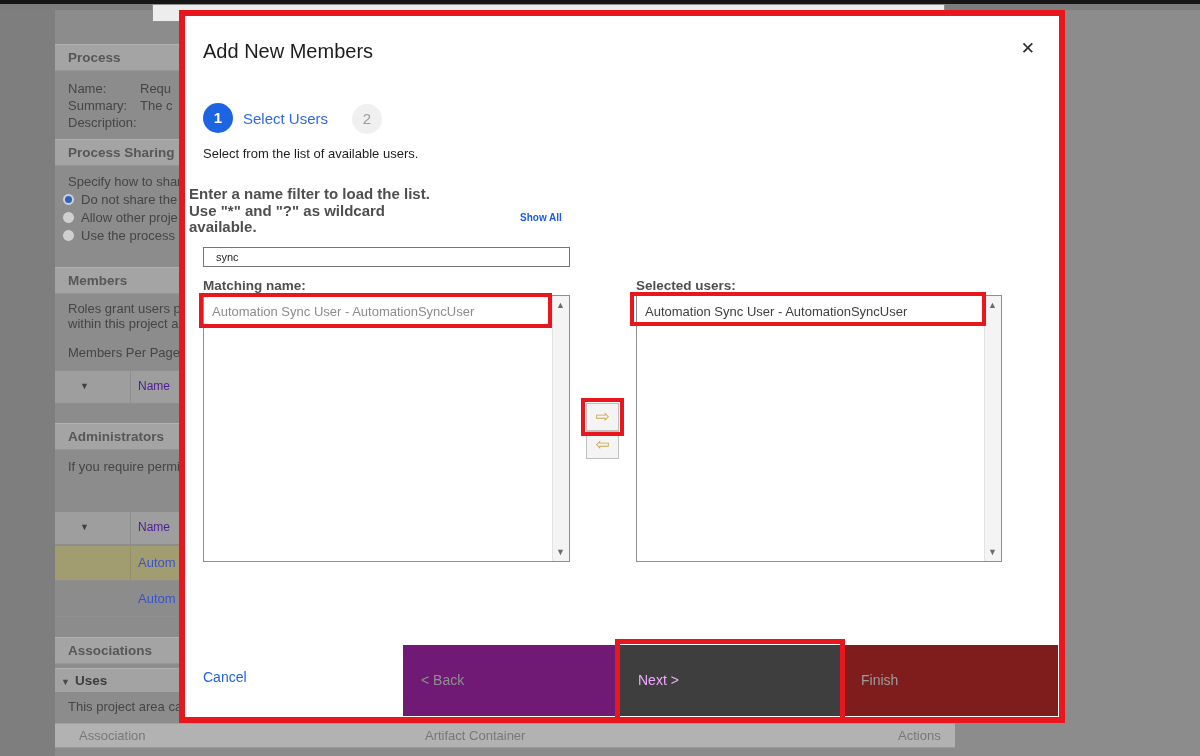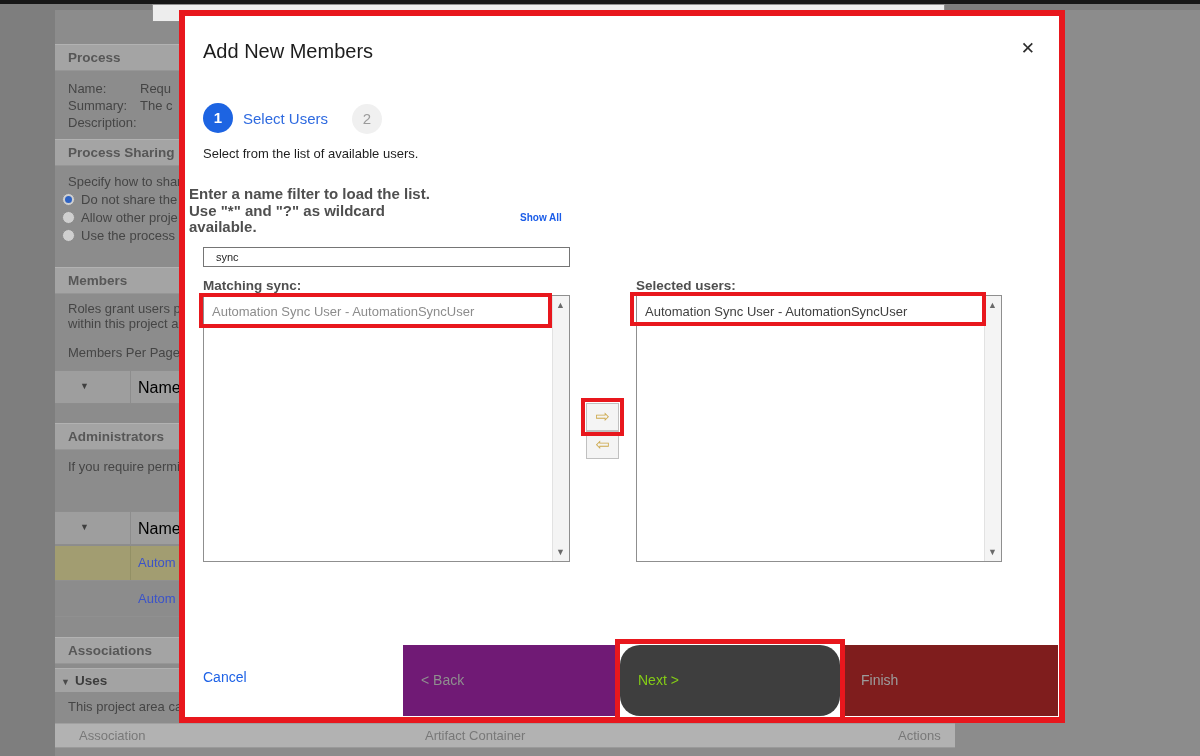--- a/index.html
+++ b/index.html
@@ -22,21 +22,21 @@
   .bd-field { line-height:17px; }
   .bd-radio-row { position:absolute; left:62px; height:18px; color:#454545; font-size:13px; line-height:15px; }
   .radio { display:inline-block; width:13px; height:13px; border-radius:50%; background:#cfcfcf;
       border:1px solid #8a8a8a; vertical-align:-2px; margin-right:6px; position:relative; }
   .radio.sel::after { content:""; position:absolute; left:2px; top:2px; width:7px; height:7px;
       border-radius:50%; background:#2e62c2; }
   .bd-thead { position:absolute; left:55px; width:900px; height:34px; background:#9e9e9e;
       border-top:1px solid #8d8d8d; border-bottom:1px solid #8d8d8d; }
   .bd-thead .caret { position:absolute; left:25px; top:10px; font-size:9px; color:#3f3f3f; }
   .bd-thead .col-div { position:absolute; left:75px; top:0; width:1px; height:100%; background:#8d8d8d; }
-  .bd-thead .col-name { position:absolute; left:83px; top:8px; font-size:16px; color:#000000; }
+  .bd-thead .col-name { position:absolute; left:83px; top:8px; font-size:12px; color:#4c1d95; }
   .bd-row { position:absolute; left:55px; width:900px; height:35px; border-bottom:1px solid #909090; }
   .bd-row.hl { background:#a29d71; }
   .bd-row .col-div { position:absolute; left:75px; top:0; width:1px; height:100%; background:#939065; }
   .bd-link { position:absolute; left:83px; top:9px; font-size:13px; color:#3b53c9; text-decoration:none; }
   .uses-band { position:absolute; left:55px; width:900px; height:24px; background:#a3a3a3;
       border-top:1px solid #b0b0b0; color:#3d3d3d; font-weight:bold; font-size:13.5px; line-height:23px; padding-left:6px; }
   .uses-band .caret { font-size:9px; color:#4a4a4a; margin-right:5px; }
   .bottom-band { position:absolute; left:55px; top:723px; width:900px; height:25px; background:#b2b2b2;
       border-top:1px solid #a0a0a0; border-bottom:1px solid #9a9a9a; color:#787878; font-size:13px; line-height:24px; }
   .bottom-band span { position:absolute; top:0; }
@@ -77,21 +77,21 @@
   .lb-up { top:2px; } .lb-down { bottom:2px; }
 
   .move-btn { position:absolute; left:401px; width:33px; height:28px; background:#f4f4f4;
       border:1px solid #c0c0c0; text-align:center; line-height:26px; font-size:17px; color:#cda94e; cursor:pointer; }
   .mv-right { top:387px; } .mv-left { top:415px; }
 
   .footer-cancel { position:absolute; left:18px; top:653px; font-size:14px; color:#1e62e6; text-decoration:none; cursor:pointer; }
   .ft-btn { position:absolute; top:629px; height:71px; font-size:14px; text-align:left; padding-left:18px;
       line-height:71px; cursor:pointer; }
   .ft-back   { left:218px; width:214px; background:#701a75; color:#8f8f8f; }
-  .ft-next   { left:435px; width:220px; background:#3e3e3e; color:#84cc16;border-radius:20px; }
+  .ft-next   { left:435px; width:220px; background:#3e3e3e; color:#f0abfc; }
   .ft-finish { left:658px; width:215px; background:#7f1d1d; color:#9c9c9c; }
 
   
   .annot-box { position:absolute; border:4px solid #e8171d; z-index:25; pointer-events:none; }
   .ab-match  { left:14px;  top:277px; width:353px; height:35px; }
   .ab-sel    { left:445px; top:276px; width:356px; height:34px; }
   .ab-arrow  { left:396px; top:382px; width:43px; height:38px; }
   .ab-next   { left:430px; top:623px; width:230px; height:83px; border-width:5px; }
 </style>
 </head>
@@ -178,21 +178,21 @@
 
     <div class="filter-instr">
       <div>Enter a name filter to load the list.</div>
       <div>Use "*" and "?" as wildcard</div>
       <div>available.</div>
     </div>
     <a class="show-all">Show All</a>
 
     <input class="filter-input" type="text" value="sync" style="">
 
-    <div class="list-label lbl-matching">Matching sync:</div>
+    <div class="list-label lbl-matching">Matching name:</div>
     <div class="list-label lbl-selected">Selected users:</div>
 
     <div class="listbox lb1">
       <div class="lb-item">Automation Sync User - AutomationSyncUser</div>
       <div class="lb-scroll">
         <div class="lb-arrow lb-up">▲</div>
         <div class="lb-arrow lb-down">▼</div>
       </div>
     </div>
 

